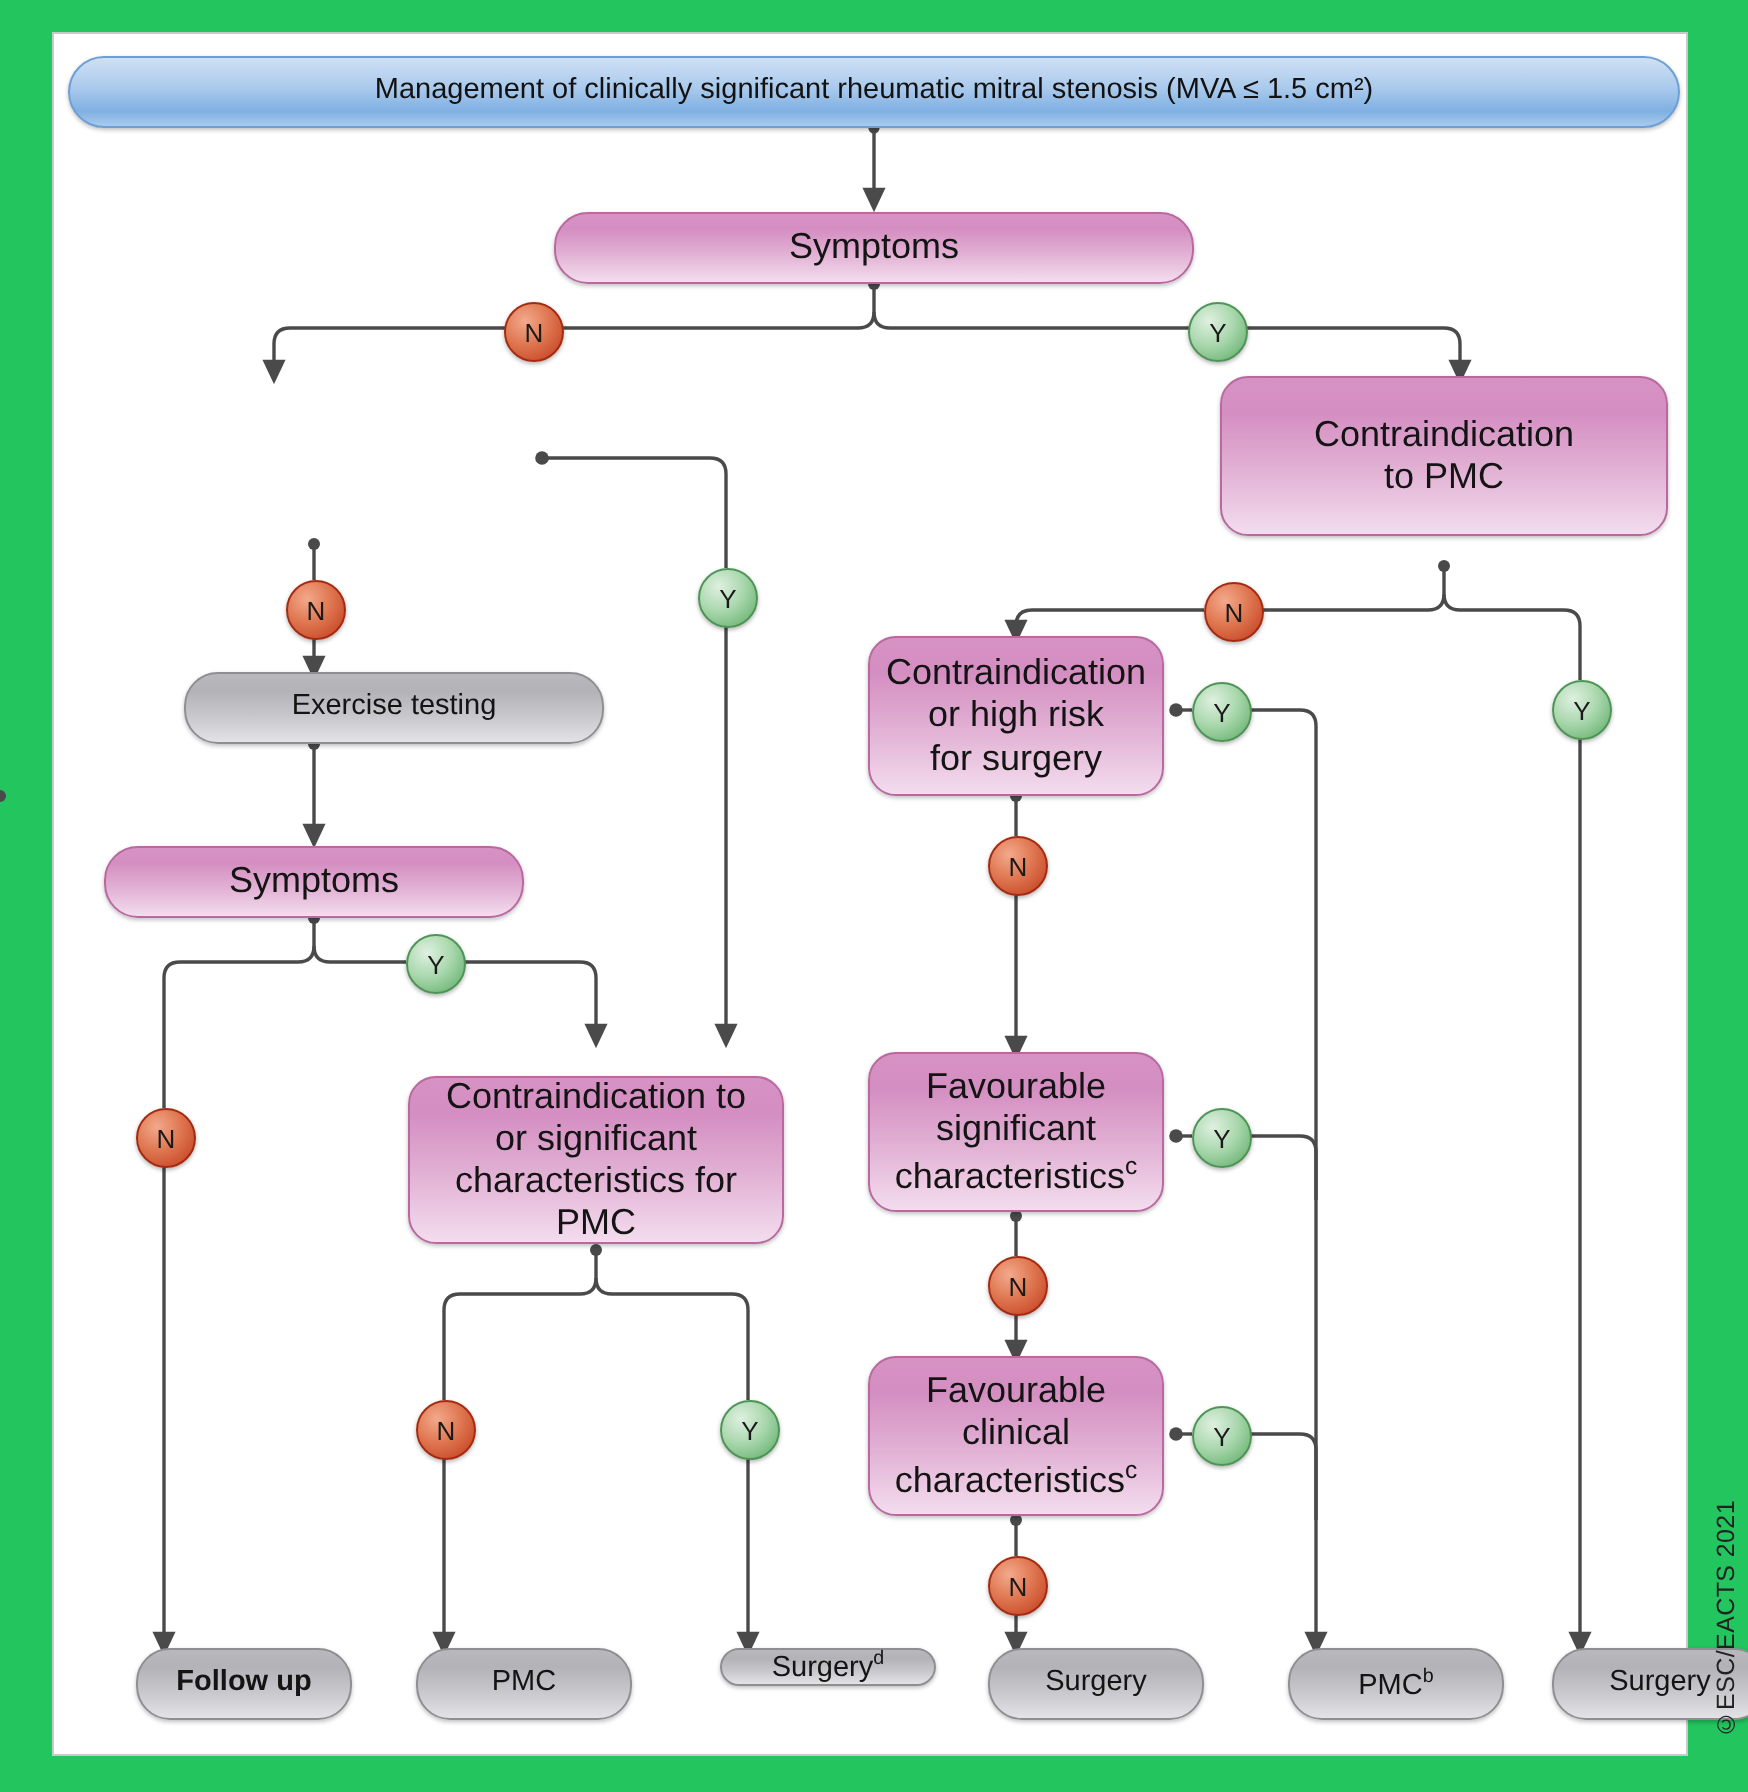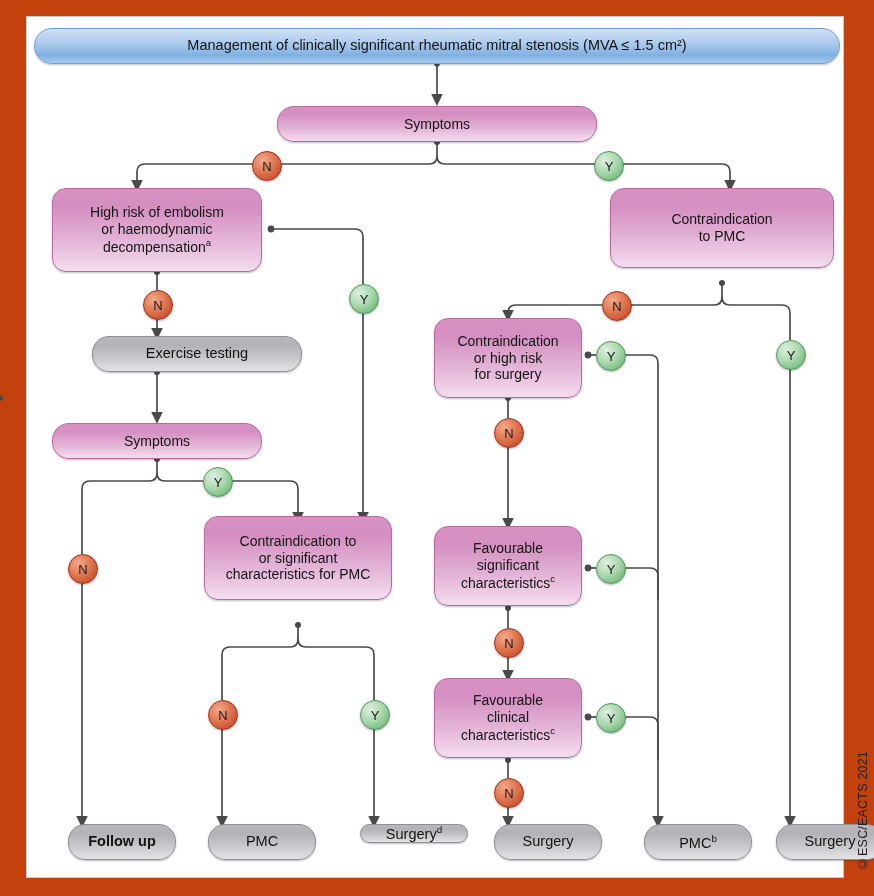--- a/index.html
+++ b/index.html
@@ -1,29 +1,29 @@
 <!DOCTYPE html>
 <html><head>
 <meta charset="utf-8">
 <style>
   html,body{margin:0;padding:0;background:#ffffff;}
   body{font-family:"Liberation Sans",sans-serif;}
-  #page{position:relative;width:874px;height:896px;background:#c2410c;overflow:hidden;}
+  #page{position:relative;width:874px;height:896px;background:#22c55e;overflow:hidden;}
   #frame{position:absolute;left:26px;top:16px;width:818px;height:862px;border:1px solid #c9c9c9;background:#fff;box-sizing:border-box;}
   svg#wires{position:absolute;left:0;top:0;width:874px;height:896px;pointer-events:none;}
   .node{position:absolute;box-sizing:border-box;display:flex;align-items:center;justify-content:center;text-align:center;border-radius:14px;}
   .node span.txt{display:block;line-height:1.18;}
   .title-node{
     background:linear-gradient(to bottom,#cfe0f4 0%,#a9c9ec 45%,#7fb0e2 78%,#a9cbee 100%);
     border:1px solid #6e9fd4;border-radius:20px;color:#121212;font-size:14.5px;
     box-shadow:0 1px 2px rgba(0,0,0,.25);
   }
   .pink{
     background:linear-gradient(to bottom,#d792c4 0%,#d48ec1 22%,#e3b4d6 62%,#f3ddee 100%);
-    border:1px solid #b9699f;color:#141414;font-size:14px;
+    border:1px solid #b9699f;color:#141414;font-size:18px;
     box-shadow:0 1px 2px rgba(0,0,0,.25);
   }
   .pink.pill{border-radius:17px;}
   .grey{
     background:linear-gradient(to bottom,#b9b9bd 0%,#b2b2b7 25%,#c7c7cb 60%,#e3e3e6 100%);
     border:1px solid #8e8e93;color:#141414;font-size:14.5px;
     box-shadow:0 1px 2px rgba(0,0,0,.25);
   }
   .grey.pill{border-radius:17px;margin-left:40px;}
   .outcome{font-size:14.5px;}
@@ -118,27 +118,20 @@
   </svg>
 
   <div class="node title-node" style="left:34px;top:28px;width:806px;height:36px;">
     <span class="txt">Management of clinically significant rheumatic mitral stenosis (MVA ≤ 1.5 cm²)</span>
   </div>
 
   <div class="node pink pill" style="left:277px;top:106px;width:320px;height:36px;">
     <span class="txt">Symptoms</span>
   </div>
 
-  <div class="node pink" style="left:52px;top:188px;width:210px;height:84px;">
-    <span class="txt">
-      <span>High risk of embolism</span><br>
-      <span>or haemodynamic</span><br>
-      <span>decompensation</span><sup>a</sup>
-    </span>
-  </div>
 
   <div class="node pink" style="left:610px;top:188px;width:224px;height:80px;">
     <span class="txt">
       <span>Contraindication</span><br>
       <span>to PMC</span>
     </span>
   </div>
 
   <div class="node grey pill" style="left:52px;top:336px;width:210px;height:36px;">
     <span class="txt">Exercise testing</span>
@@ -149,21 +142,21 @@
   </div>
 
   <div class="node pink" style="left:434px;top:318px;width:148px;height:80px;">
     <span class="txt">
       <span>Contraindication</span><br>
       <span>or high risk</span><br>
       <span>for surgery</span>
     </span>
   </div>
 
-  <div class="node pink" style="left:204px;top:516px;width:188px;height:84px;">
+  <div class="node pink" style="left:204px;top:538px;width:188px;height:84px;">
     <span class="txt">
       <span>Contraindication to</span><br>
       <span>or significant</span><br>
       <span>characteristics for PMC</span>
     </span>
   </div>
 
   <div class="node pink" style="left:434px;top:526px;width:148px;height:80px;">
     <span class="txt">
       <span>Favourable</span><br>

